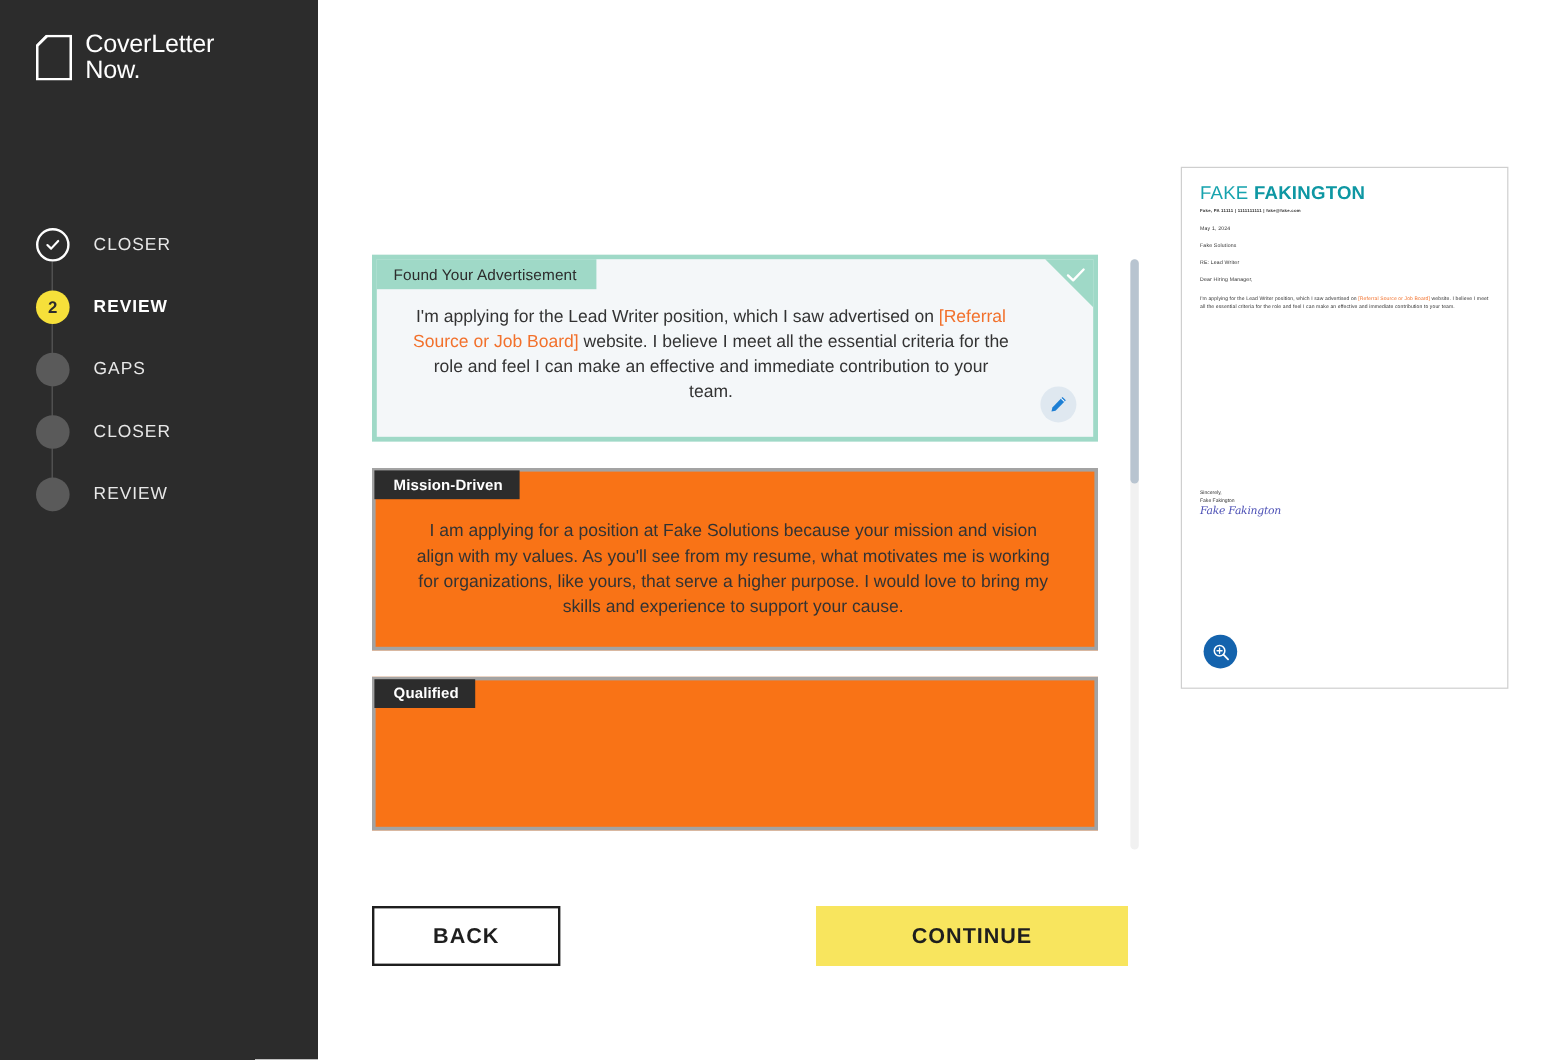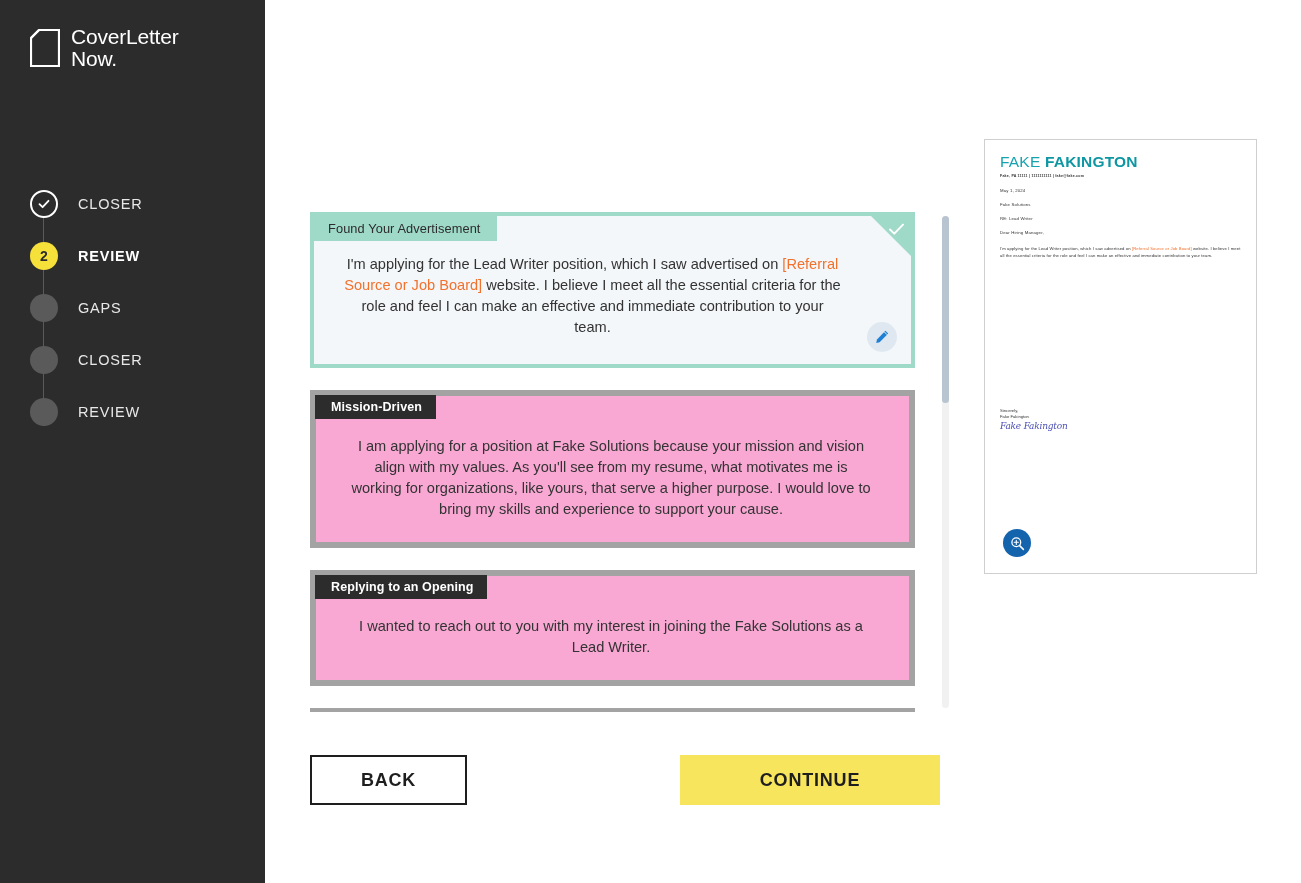--- a/index.html
+++ b/index.html
@@ -93,22 +93,22 @@
     left: 45px;
     top: 212px;
     width: 680px;
     height: 500px;
     overflow: hidden;
     text-align: center;
   }
   .cards { width: 605px; }
   .card {
     position: relative;
-    background: #f9a8d4;
-    border: 6px solid #a3a3a3;
+    background: #f97316;
+    border: 3px solid #a3a3a3;
     margin-bottom: 22px;
     min-height: 115px;
   }
   .card-label {
     position: absolute;
     top: -1px; left: -1px;
     background: #2c2c2c;
     color: #ffffff;
     font-size: 12.5px;
     font-weight: 700;
@@ -355,24 +355,20 @@
               <path d="M10.3 2.9 L13.1 5.7" stroke="#ffffff" stroke-width="0.9"></path>
             </svg>
           </button>
         </div>
 
         <div class="card" style="min-height:128px;">
           <span class="card-label">Mission-Driven</span>
           <p class="card-text">I am applying for a position at Fake Solutions because your mission and vision align with my values. As you'll see from my resume, what motivates me is working for organizations, like yours, that serve a higher purpose. I would love to bring my skills and experience to support your cause.</p>
         </div>
 
-        <div class="card" style="min-height:105px;">
-          <span class="card-label">Replying to an Opening</span>
-          <p class="card-text">I wanted to reach out to you with my interest in joining the Fake Solutions as a Lead Writer.</p>
-        </div>
 
         <div class="card" style="min-height:128px;">
           <span class="card-label">Qualified</span>
           <p class="card-text"></p>
         </div>
 
       </div>
     </div>
 
     <div class="scrollbar">

